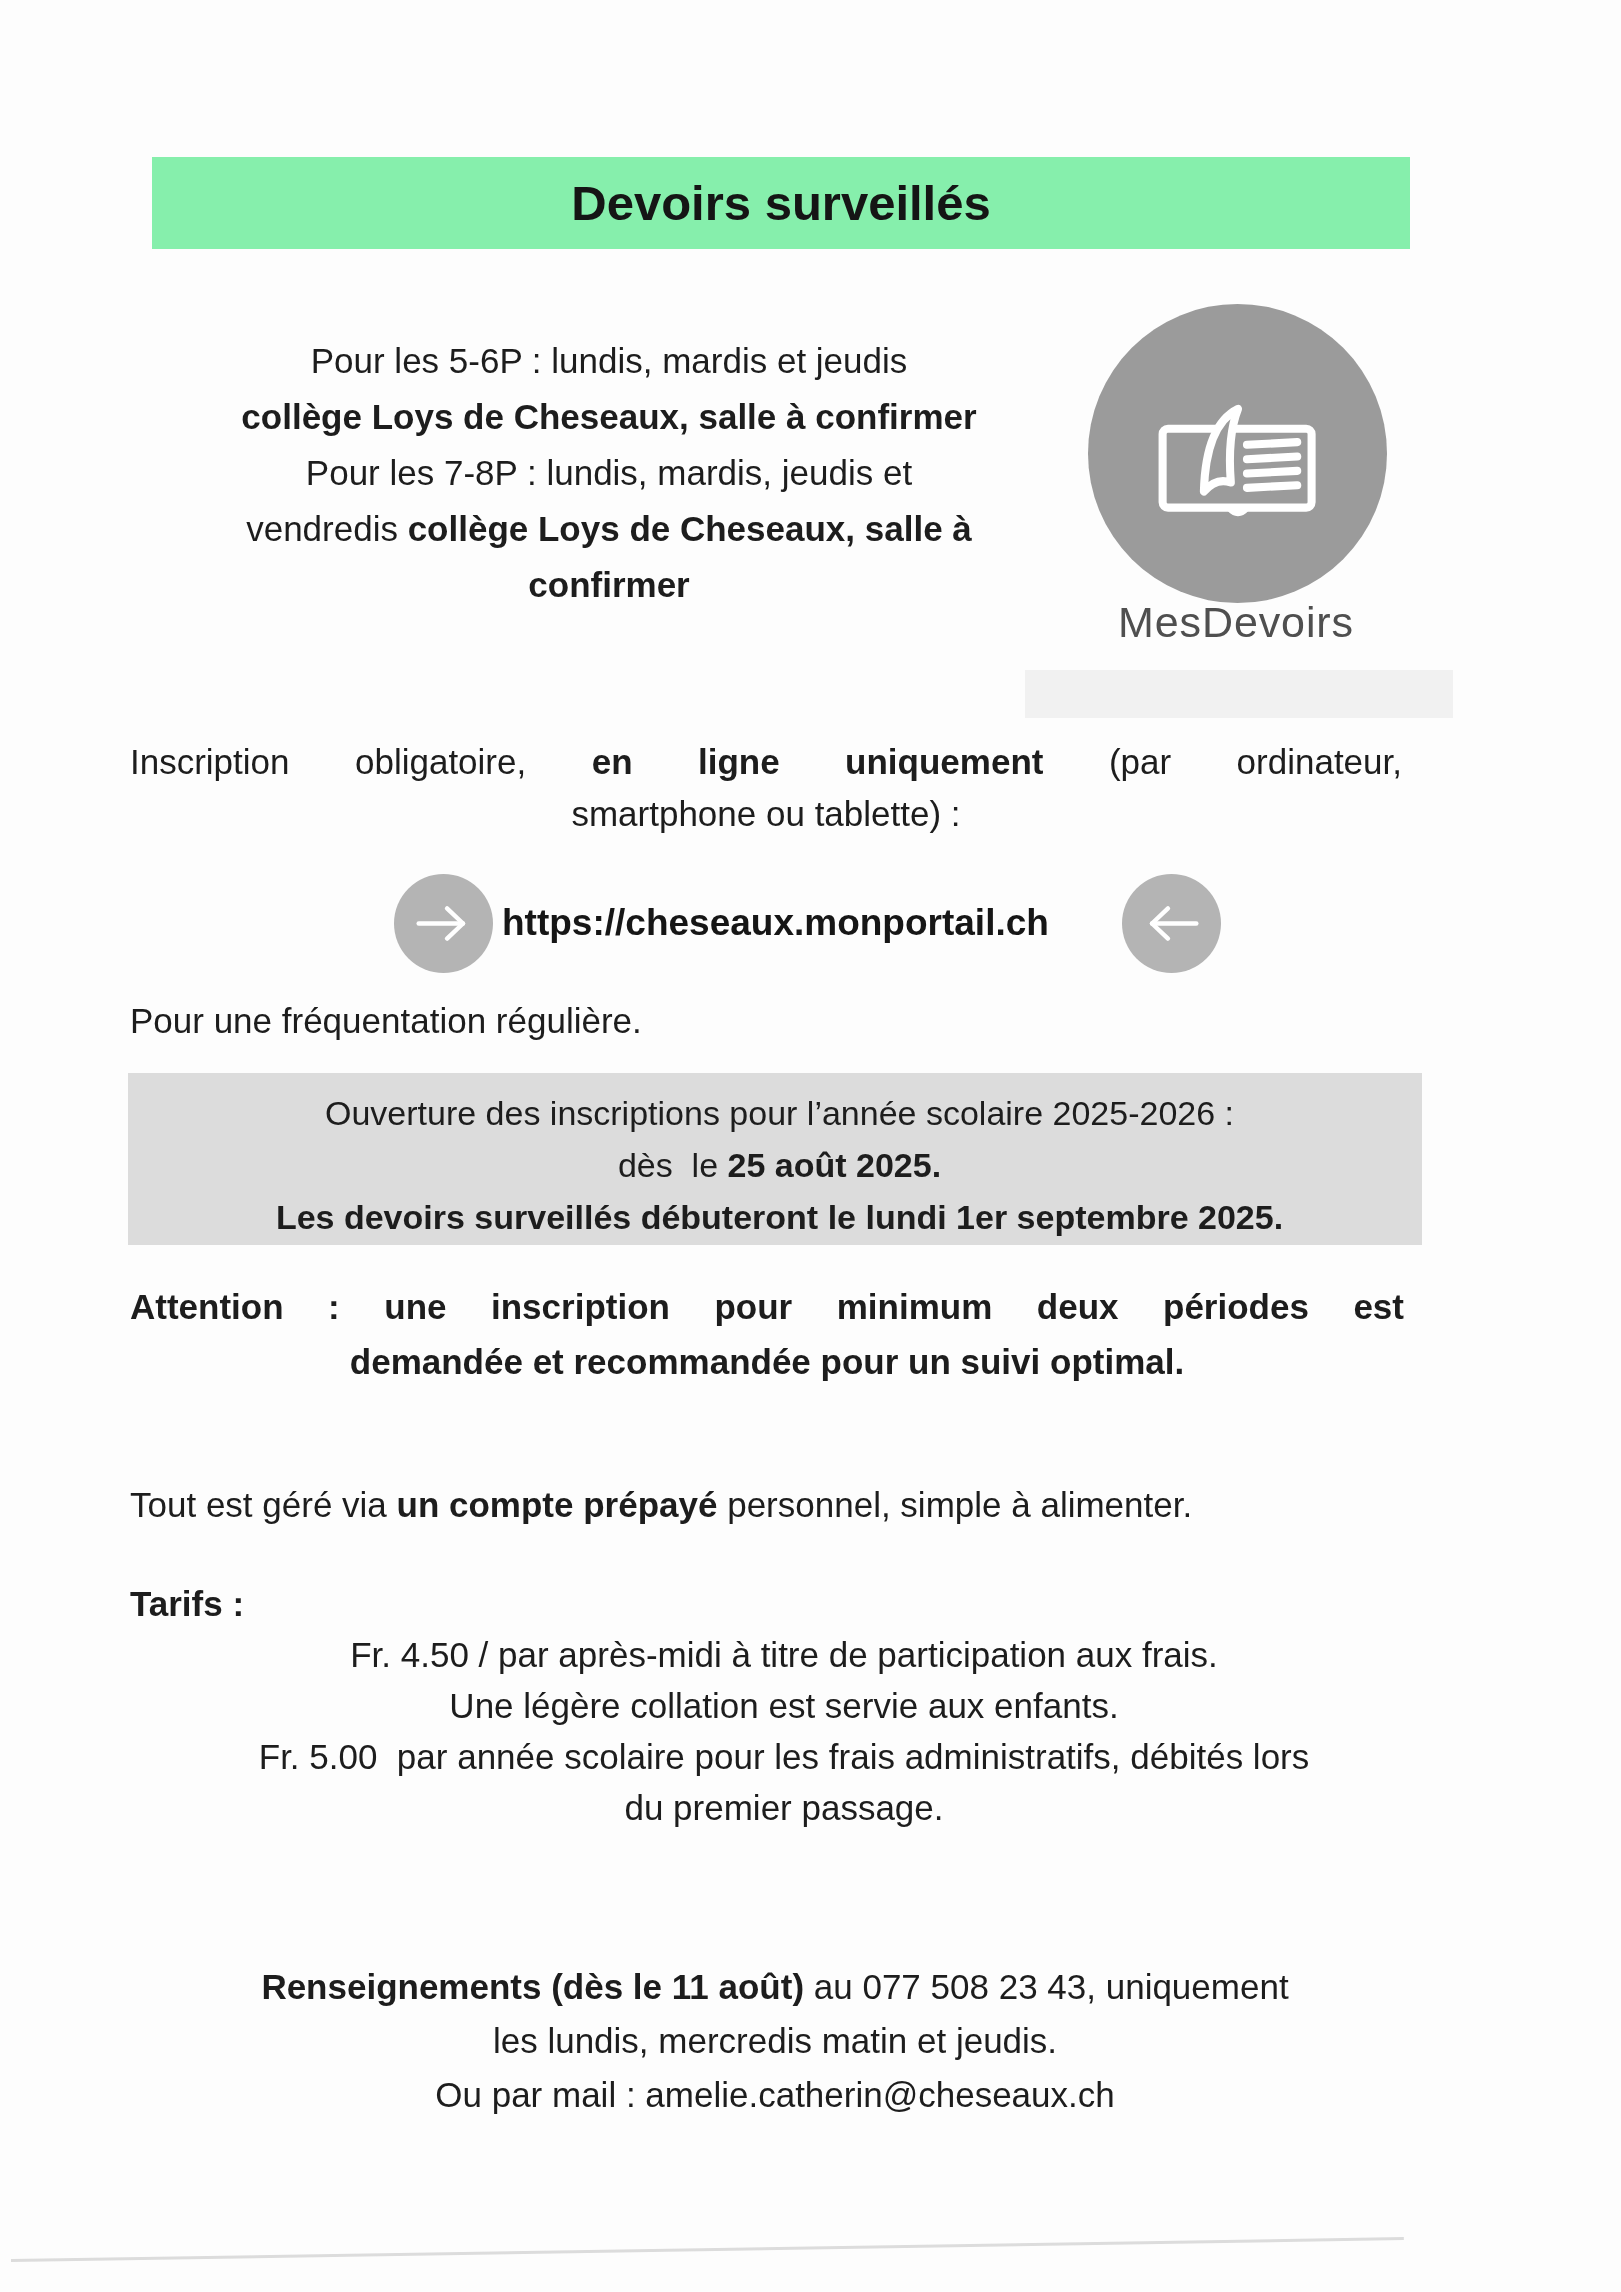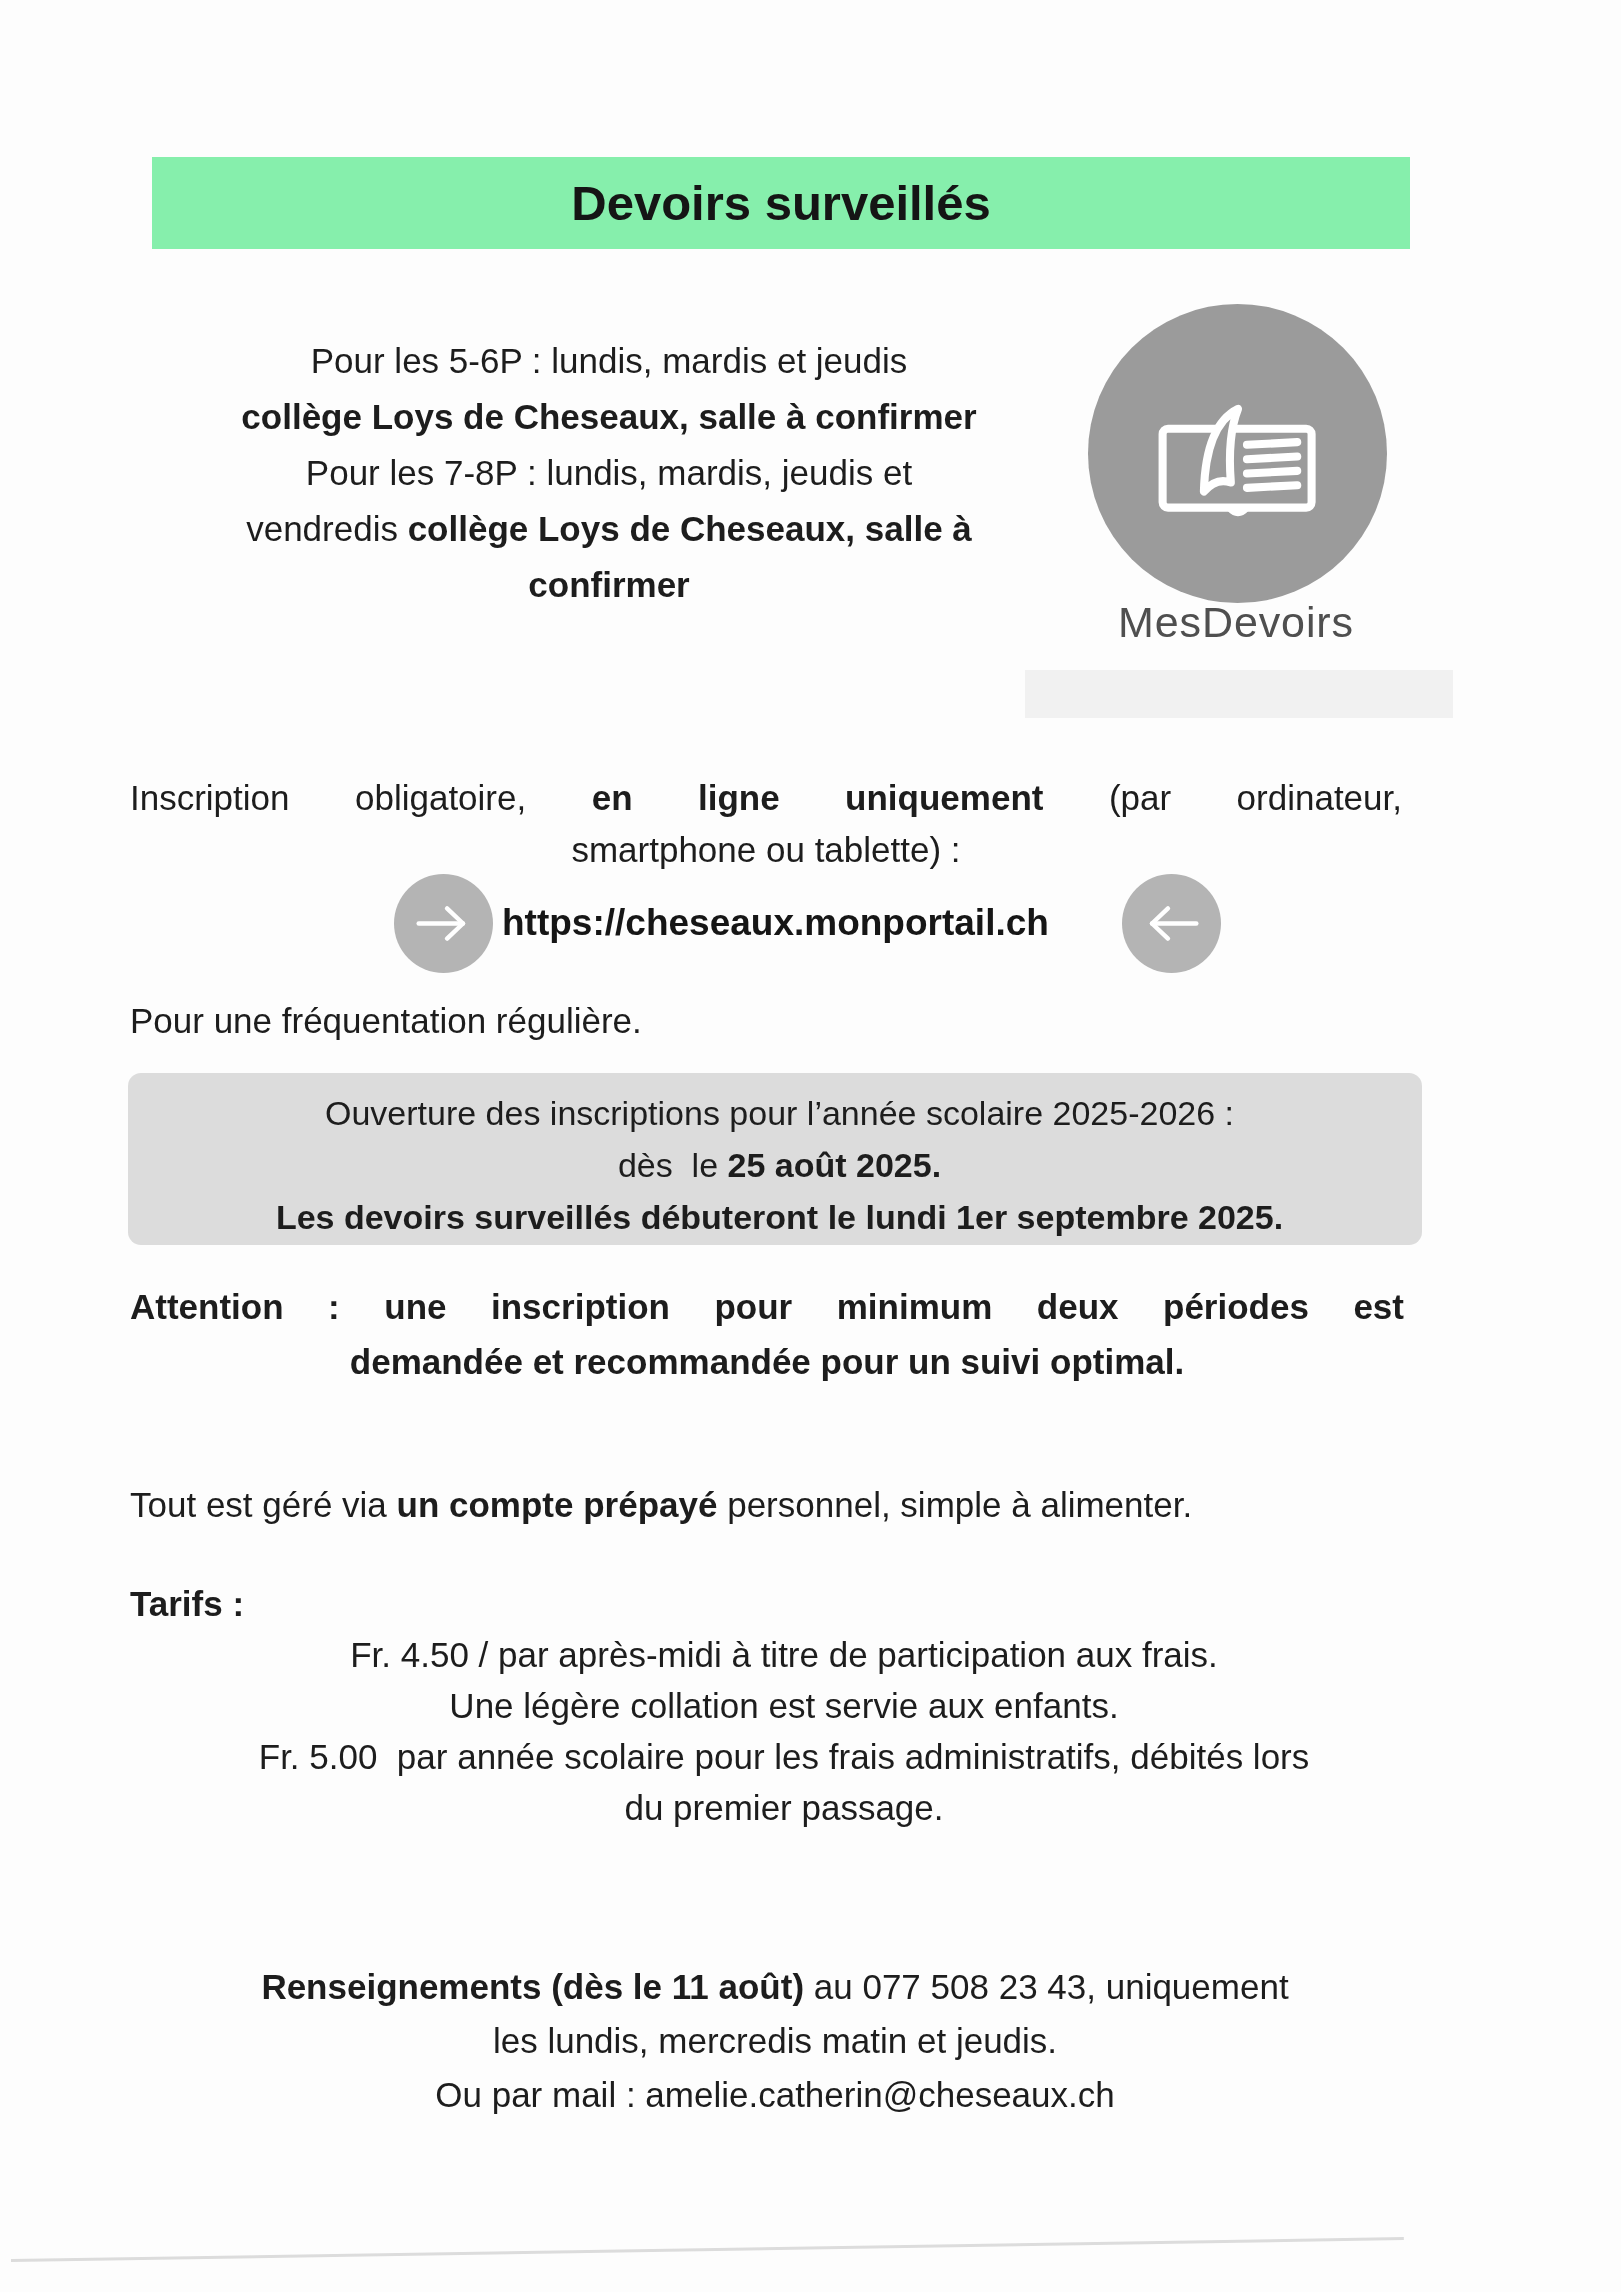--- a/index.html
+++ b/index.html
@@ -35,39 +35,39 @@
   }
   .logo-label{
     left:1057px;top:598px;width:358px;text-align:center;
     font-size:43px;font-weight:400;color:#4f4f4f;letter-spacing:0.9px;
   }
   .logo-shadow-strip{
     left:1025px;top:670px;width:428px;height:48px;background:#f1f1f1;
   }
 
   
-  .registration{left:130px;top:772px;width:1272px;font-size:35px;line-height:52px;}
+  .registration{left:130px;top:736px;width:1272px;font-size:35px;line-height:52px;}
 
   
   .arrow-circle{
     width:99px;height:99px;border-radius:50%;background:#b4b4b4;
     display:flex;align-items:center;justify-content:center;
   }
   .url-text{
     left:502px;top:888px;width:609px;text-align:left;
     font-size:37px;font-weight:700;line-height:70px;color:#161616;
   }
 
   .freq-note{left:130px;top:1001px;font-size:35px;}
 
   
   .opening-box{
     left:128px;top:1073px;width:1294px;height:172px;background:#dcdcdc;
     padding:14.3px 0 0 9px;box-sizing:border-box;
-    font-size:34px;line-height:52px;border-radius:13px;
+    font-size:34px;line-height:52px;
   }
 
   .attention{left:130px;top:1279px;width:1274px;font-size:35px;line-height:55px;font-weight:700;}
 
   .account-note{left:130px;top:1469px;width:1308px;font-size:35px;margin-top:16px;}
 
   .tarifs{left:130px;top:1578px;width:1308px;font-size:35px;line-height:51px;}
   .tarifs .heading{font-weight:700;}
 
   .contact{left:130px;top:1960px;width:1290px;font-size:35px;line-height:54px;}

